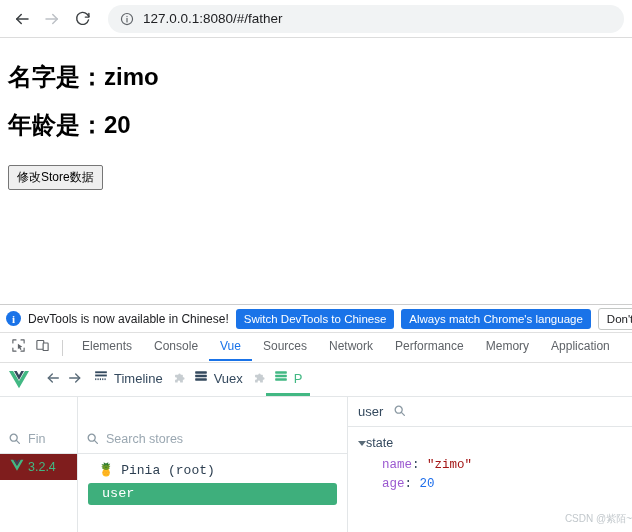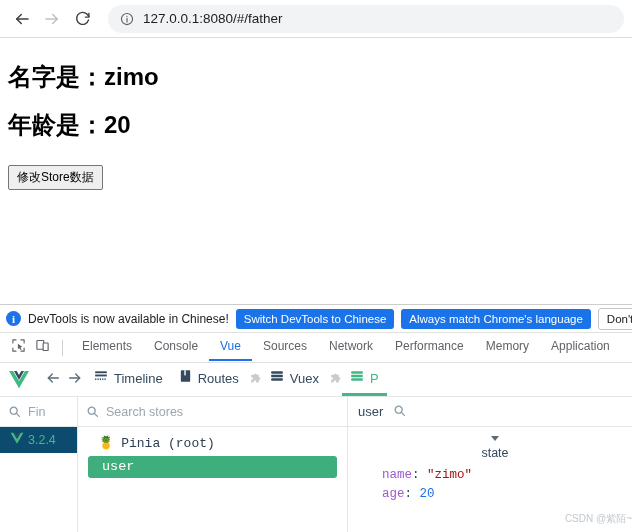--- a/index.html
+++ b/index.html
@@ -247,20 +247,21 @@
 
   .search-row {
     height: 30px;
     display: flex;
     align-items: center;
     padding: 0 8px;
     gap: 7px;
     border-bottom: 1px solid #e3e6e8;
     flex: 0 0 auto;
     overflow: hidden;
+    margin-top: 27px;
   }
   .search-row .sr-icon { flex: 0 0 auto; display:flex; }
   .search-row .sr-ph {
     font-size: 12.5px;
     color: #9aa7b1;
     white-space: nowrap;
     overflow: hidden;
   }
   .detail-head {
     height: 30px;
@@ -276,21 +277,21 @@
     font-size: 13px;
     color: #34495e;
     white-space: nowrap;
   }
 
   .comp-row {
     display: flex;
     align-items: center;
     gap: 4px;
     padding: 4px 4px 4px 10px;
-    background: #0c4a6e;
+    background: #7f1d1d;
     overflow: hidden;
     cursor: pointer;
   }
   .comp-row .cr-label {
     font-size: 12.5px;
     color: #42b883;
     white-space: nowrap;
     overflow: hidden;
   }
 
@@ -315,25 +316,23 @@
     font-size: 13.5px;
     padding: 3px 0 4px 14px;
     cursor: pointer;
     white-space: nowrap;
   }
 
   .state-tree { padding: 9px 0 0 10px; overflow: hidden; }
   .state-node {
     display: flex;
     align-items: center;
-    gap: 5px;
     font-size: 12.5px;
     color: #34495e;
     cursor: pointer;
-    flex-direction: column;
   }
   .caret {
     width: 0; height: 0;
     border-left: 4.5px solid transparent;
     border-right: 4.5px solid transparent;
     border-top: 5.5px solid #5a6b78;
     flex: 0 0 auto;
   }
   .state-props {
     padding: 6px 0 0 24px;
@@ -473,29 +472,20 @@
           <rect x="2" y="16" width="2" height="3" fill="#34495e"></rect>
           <rect x="6" y="16" width="2" height="3" fill="#34495e"></rect>
           <rect x="10" y="16" width="2" height="3" fill="#34495e"></rect>
           <rect x="14" y="16" width="2" height="3" fill="#34495e"></rect>
           <rect x="18" y="16" width="2" height="3" fill="#34495e"></rect>
         </svg>
       </span>
       <span class="vt-label">Timeline</span>
     </div>
 
-    <div class="vt-item">
-      <span>
-        <svg width="13" height="14" viewBox="0 0 20 24">
-          <rect x="2" y="2" width="16" height="20" rx="1.5" fill="#34495e"></rect>
-          <rect x="8" y="2" width="2.4" height="9" fill="#ffffff"></rect>
-        </svg>
-      </span>
-      <span class="vt-label">Routes</span>
-    </div>
     <span class="vt-puzzle">
       <svg width="13" height="13" viewBox="0 0 24 24" fill="#c7cdd1">
         <path d="M10 2a2.3 2.3 0 0 1 4 0v1.4h3.2c.6 0 1 .4 1 1V8H19a2.3 2.3 0 0 1 0 4.6h-.8v4a1 1 0 0 1-1 1h-4v-1.3a2.3 2.3 0 0 0-4.6 0v1.3H4.8a1 1 0 0 1-1-1v-4H5a2.3 2.3 0 0 0 0-4.6H3.8V4.4c0-.6.4-1 1-1H10z"></path>
       </svg>
     </span>
 
     <div class="vt-item">
       <span>
         <svg width="14" height="14" viewBox="0 0 24 24">
           <rect x="2" y="4" width="20" height="4" rx="1" fill="#34495e"></rect>

